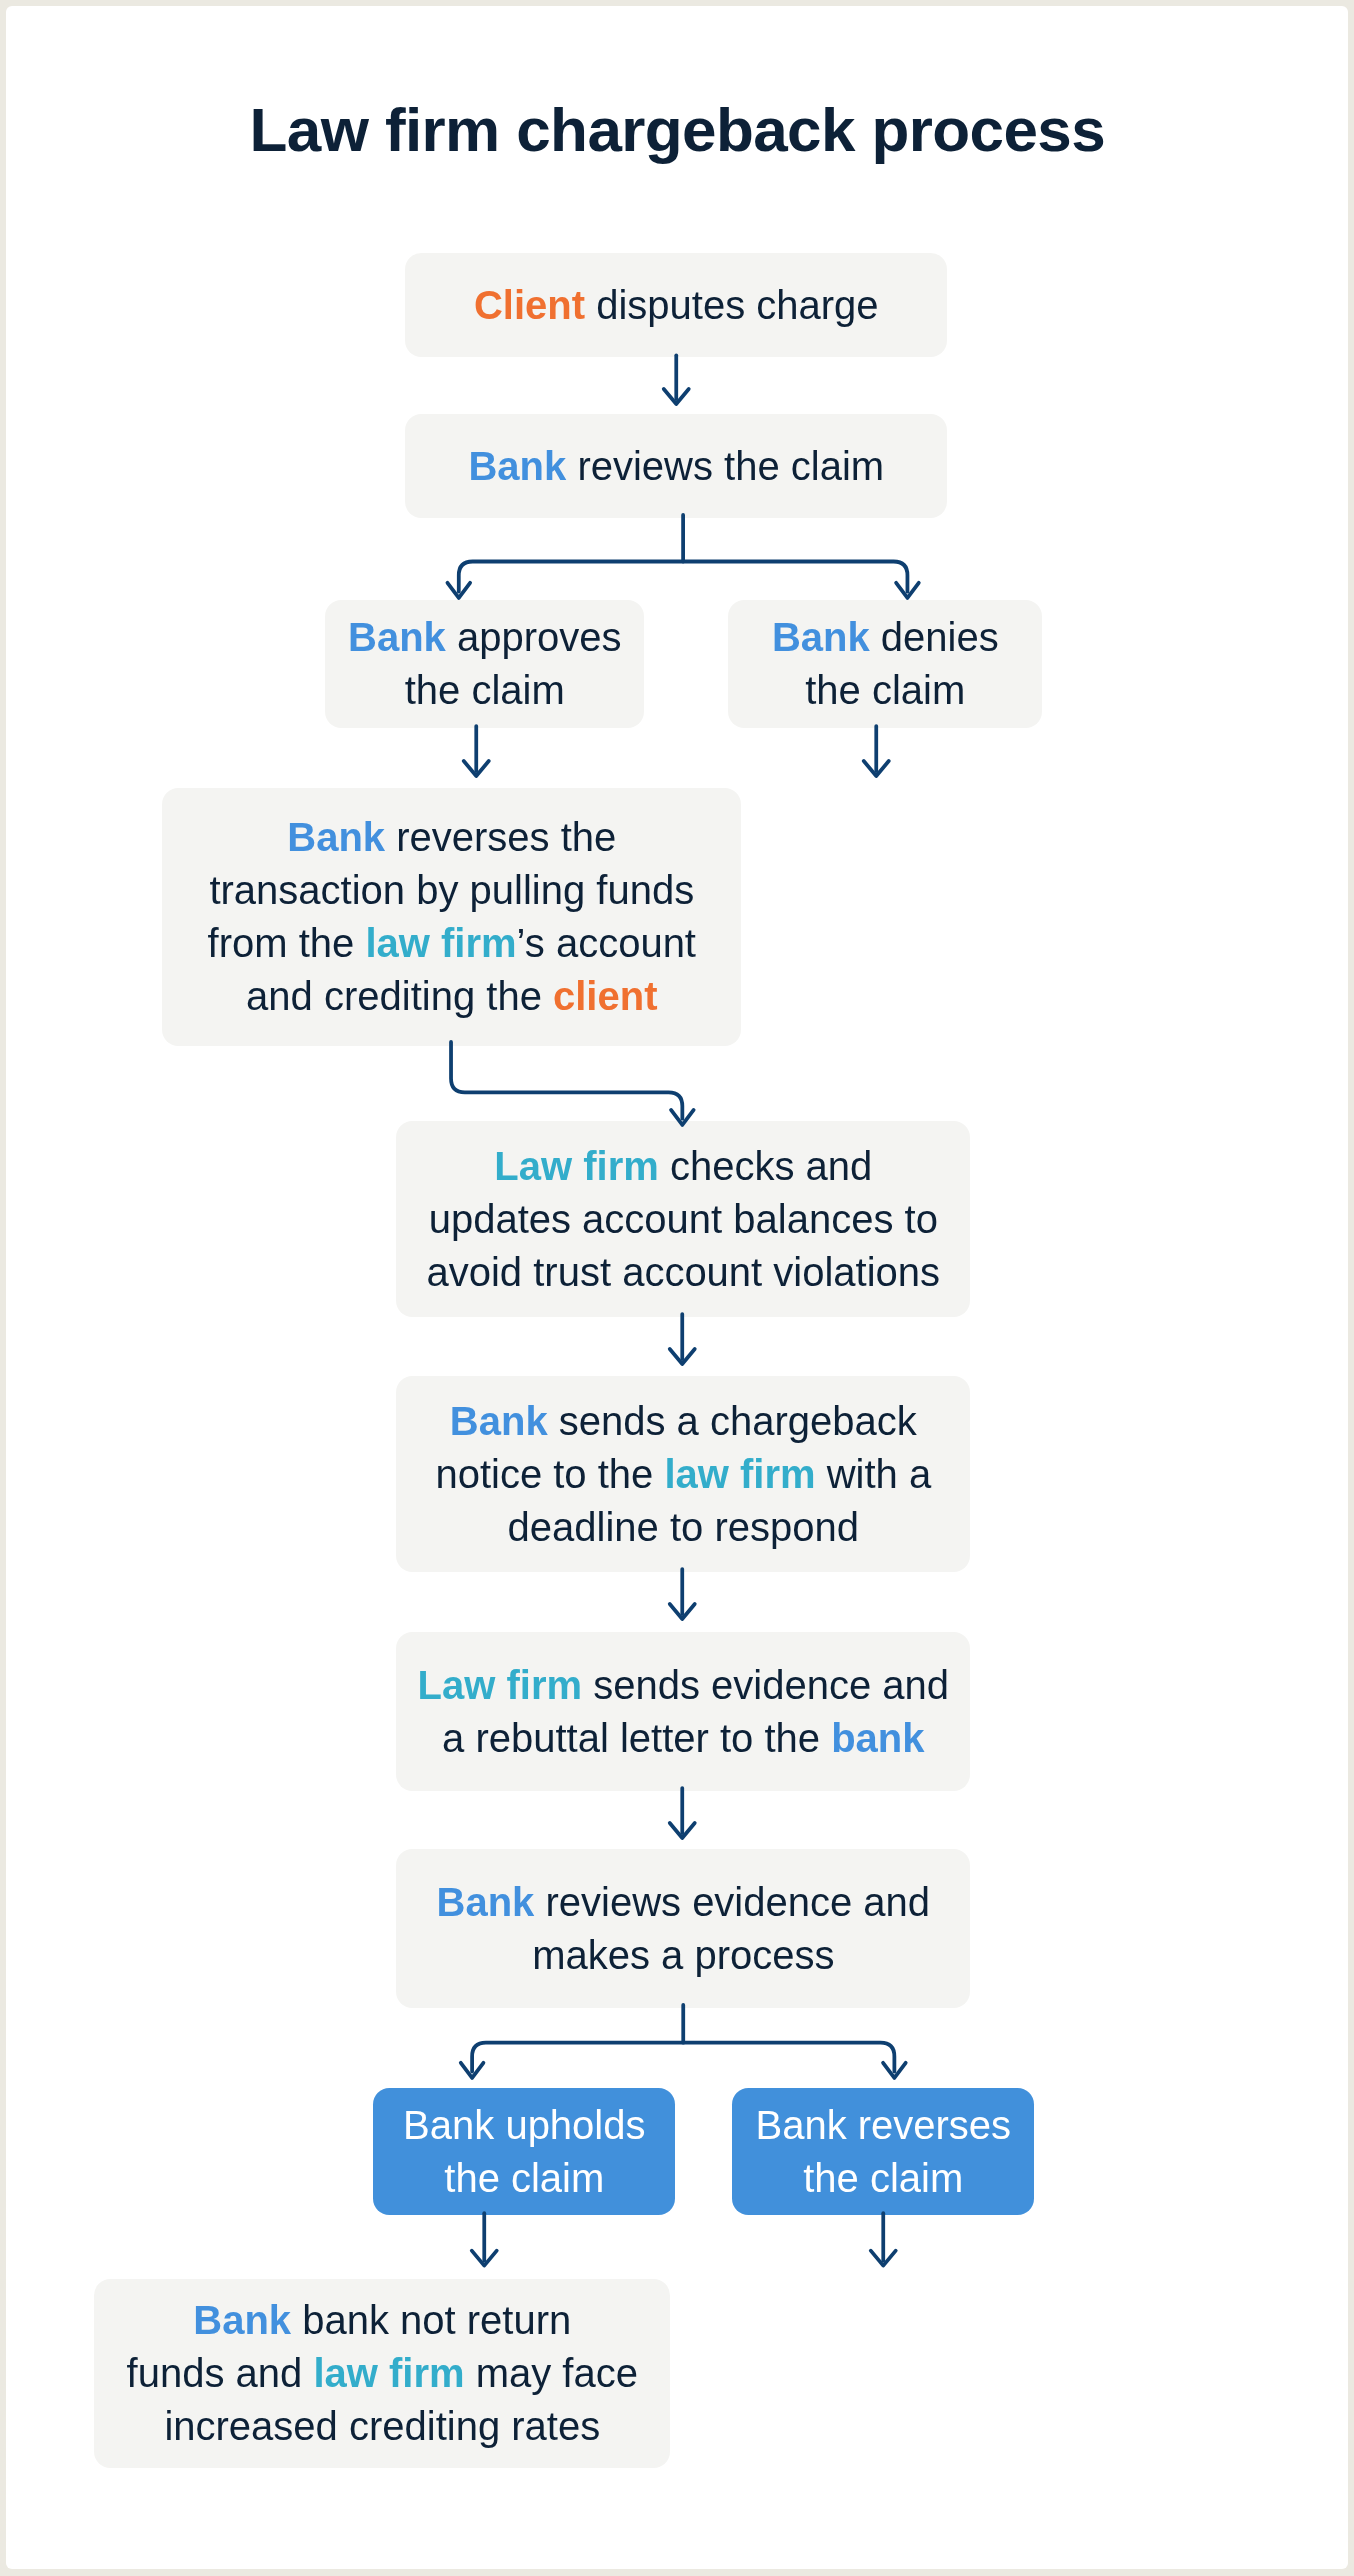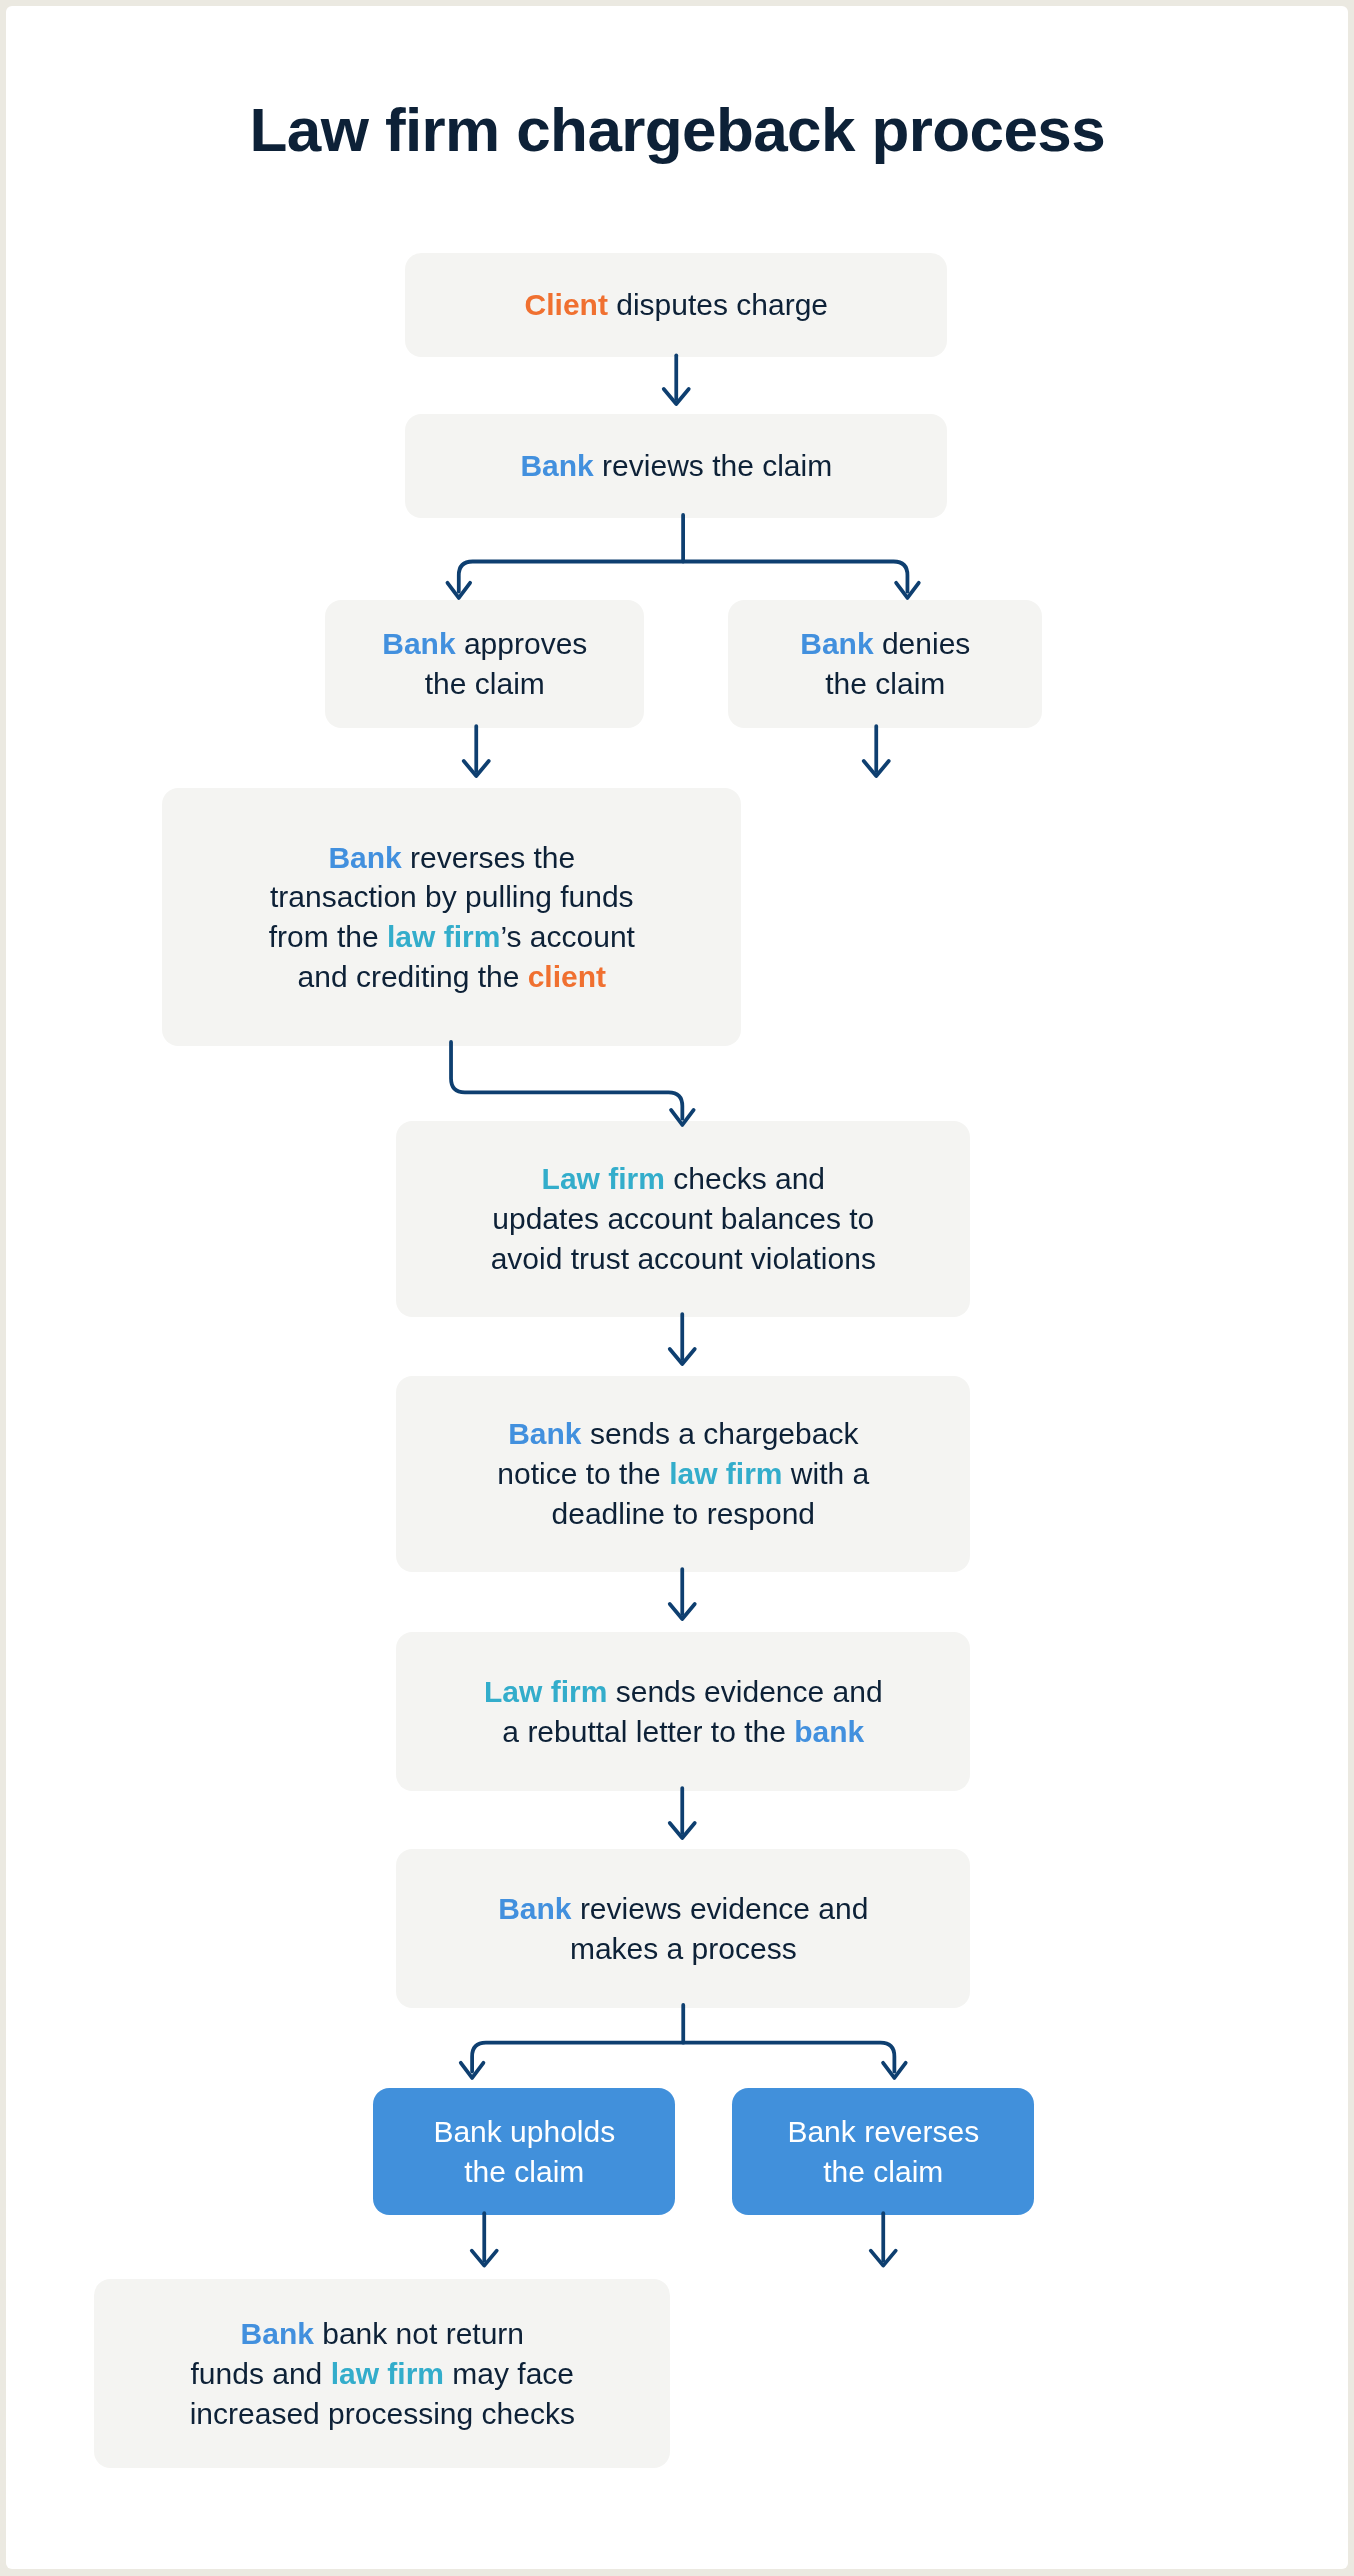--- a/index.html
+++ b/index.html
@@ -25,21 +25,21 @@
   }
   
   .node{
     position:absolute;
     box-sizing:border-box;
     border-radius:16.4px;
     display:flex; align-items:center; justify-content:center;
     text-align:center;
     background:#f4f4f2;
     color:#0d2137;
-    font-size:30px;
+    font-size:40px;
     line-height:1.33;
     padding:11.3px 17.6px;
     font-family:"Liberation Sans", sans-serif;
   }
   .node.orange{ background:#f9823f; color:#ffffff; }
   .node.blue  { background:#4190db; color:#ffffff; }
   .node .t{ display:block; }
   .kw{ font-weight:bold; }
   .kw.bank  { color:#4290de; }
   .kw.client{ color:#f07030; }
@@ -102,21 +102,21 @@
 
   <div class="node blue" style="left:327px; top:2082px; width:302px; height:127px;margin-left:40px;">
       <span class="t"><span>Bank upholds</span><br><span>the claim</span></span>
     </div>
 
   <div class="node blue" style="left:726px; top:2082px; width:302px; height:127px;">
       <span class="t"><span>Bank reverses</span><br><span>the claim</span></span>
     </div>
 
   <div class="node" style="left:88px; top:2273px; width:576px; height:189px;">
-      <span class="t"><span class="kw bank">Bank</span><span> bank not return</span><br><span>funds and </span><span class="kw firm">law firm</span><span> may face</span><br><span>increased processing checks</span></span>
+      <span class="t"><span class="kw bank">Bank</span><span> bank not return</span><br><span>funds and </span><span class="kw firm">law firm</span><span> may face</span><br><span>increased crediting rates</span></span>
     </div>
 
 
   <svg class="conn" style="left:654px; top:349px; width:50px; height:63px;" viewBox="0 0 80 100" width="50" height="63">
     <line x1="26" y1="0" x2="26" y2="70"></line>
     <polyline class="arrowhead" points="6,54 26,78 46,54"></polyline>
   </svg>
 
   <svg class="conn" style="left:440px; top:509px; width:478px; height:93px;" viewBox="0 0 760 148" width="478" height="93">
     <path d="M 377 0 L 377 74 M 377 74 L 42 74 Q 20 74 20 96 L 20 122"></path>

